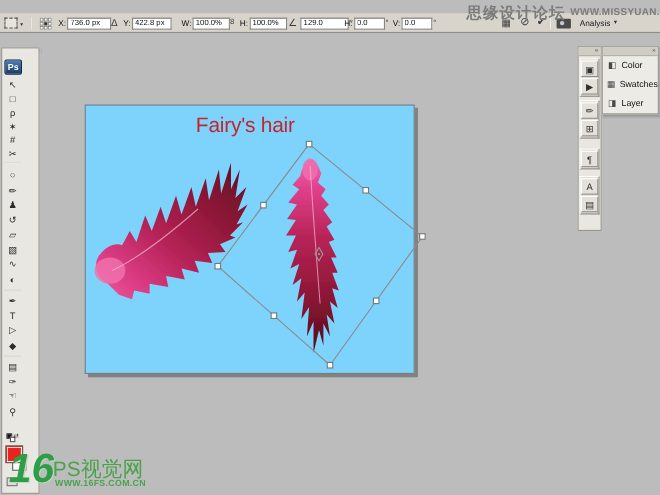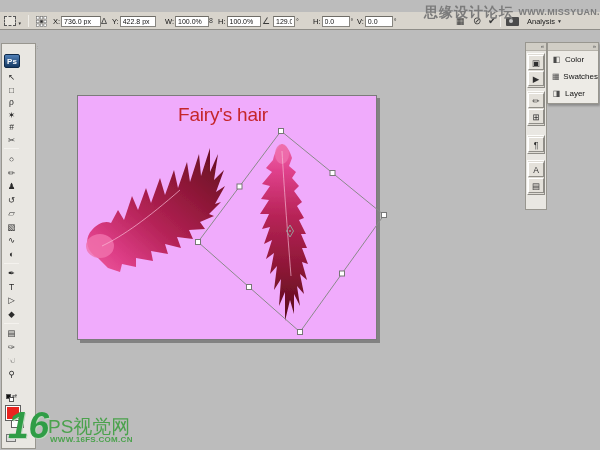--- a/index.html
+++ b/index.html
@@ -141,21 +141,21 @@
         <span class="obicon" style="font-size:7px">8</span>
       </div>
     <div class="ob" style="left:218px">
       <span class="oblabel">H:</span>
       <input class="obfield" style="width: 34px;" value="100.0%">
     </div>
     <div class="ob" style="left:262px">
         <span class="obicon">∠</span>
       </div>
     <div class="ob" style="left:273px">
-      <input class="obfield" style="width: 22px;" value="129.0">
+      <input class="obfield" style="width: 44px;" value="129.0">
       <span class="deg">°</span>
     </div>
     <div class="ob" style="left:313px">
       <span class="oblabel">H:</span>
       <input class="obfield" style="width: 28px;" value="0.0">
       <span class="deg">°</span>
     </div>
     <div class="ob" style="left:357px">
       <span class="oblabel">V:</span>
       <input class="obfield" style="width: 28px;" value="0.0">
@@ -225,21 +225,21 @@
     <div class="fgbg-mini">
       <span class="mini-black"></span>
         <span class="mini-white"></span>
     </div>
     <div class="swap-icon">⇄</div>
     <div class="bg-swatch" style="background: rgb(255, 255, 255);"></div>
     <div class="fg-swatch" style="background: rgb(232, 36, 31);"></div>
     <div class="qmask"></div>
   </div>
 
-  <div class="canvas" style="background: #f0abfc;">
+  <div class="canvas" style="background: #7dd3fc;">
     <div class="doc-title" style="color: rgb(197, 38, 43);">Fairy's hair</div>
     <svg class="feathers" viewBox="0 0 300 245">
       <defs>
         <linearGradient id="gradL" x1="0%" y1="100%" x2="100%" y2="0%">
           <stop offset="0%" stop-color="#ef5ea0"></stop>
             <stop offset="18%" stop-color="#dd3d86"></stop>
           <stop offset="45%" stop-color="#b32255"></stop>
             <stop offset="72%" stop-color="#8c1736"></stop>
           <stop offset="100%" stop-color="#5f0d20"></stop>
         </linearGradient>

